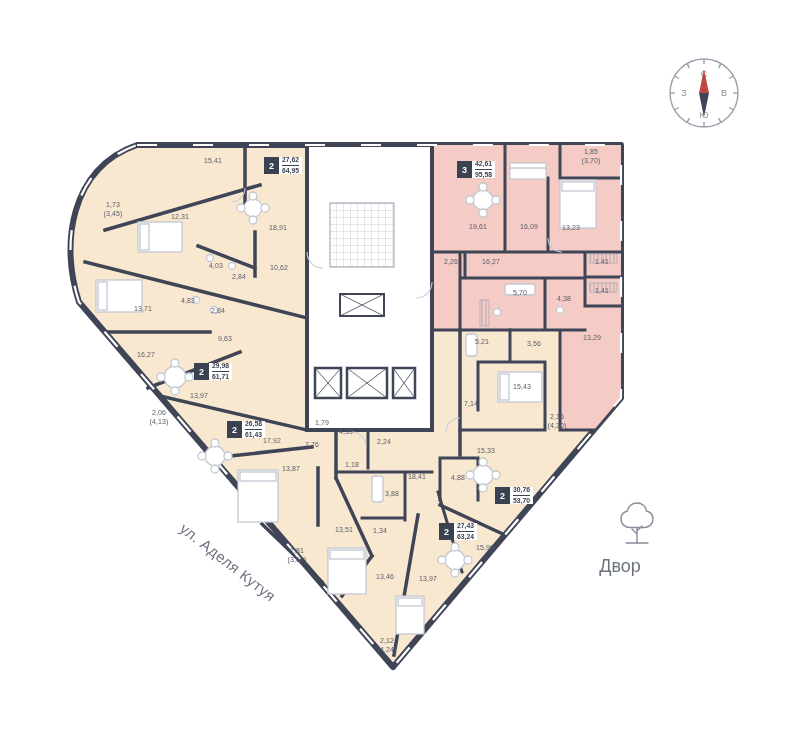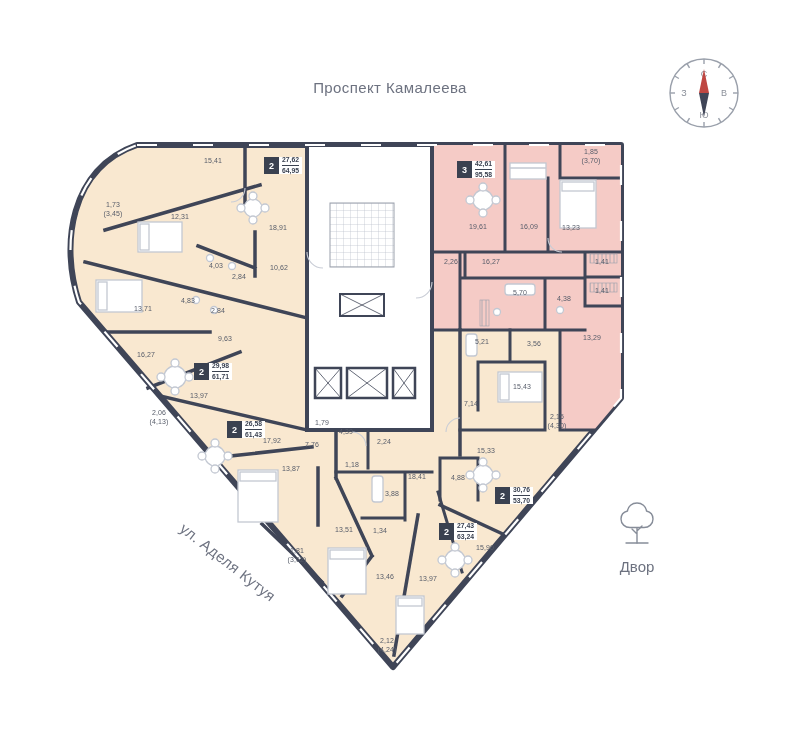--- a/index.html
+++ b/index.html
@@ -2,22 +2,22 @@
 <html><head>
 <meta charset="utf-8">
 <style>
   html,body{margin:0;padding:0;background:#ffffff;}
   #stage{position:relative;width:800px;height:747px;background:#fff;overflow:hidden;
          font-family:"Liberation Sans",sans-serif;}
   #plan-svg{position:absolute;left:0;top:0;}
   .street{position:absolute;color:#6d7280;font-size:15px;letter-spacing:.4px;white-space:nowrap;}
   #street-top{left:390px;top:87px;transform:translate(-50%,-50%);}
   #street-left{left:228px;top:562px;transform:translate(-50%,-50%) rotate(38deg);}
-  #courtyard-label{position:absolute;left:637px;top:566px;transform:translate(-50%,-50%);
-                   color:#6d7280;font-size:15px;}
+  #courtyard-label{position:absolute;left:620px;top:566px;transform:translate(-50%,-50%);
+                   color:#6d7280;font-size:18px;}
   #labels-layer{position:absolute;left:0;top:0;width:800px;height:747px;pointer-events:none;}
   .room-label{position:absolute;transform:translate(-50%,-50%);font-size:7px;line-height:1.25;
               color:#565c69;text-align:center;white-space:nowrap;letter-spacing:.1px;}
   .apt-badge{position:absolute;display:flex;align-items:stretch;background:#fff;height:17px;
              pointer-events:auto;cursor:pointer;}
   .apt-badge .cnt{width:15px;background:#3a4150;color:#fff;font-weight:bold;font-size:9px;
                   display:flex;align-items:center;justify-content:center;}
   .apt-badge .areas{display:flex;flex-direction:column;justify-content:center;padding:0 3px;
                     font-size:6.8px;font-weight:bold;color:#3a4150;line-height:1;}
   .apt-badge .areas .a1{padding:1px 0 1.5px 0;}
@@ -215,21 +215,20 @@
   </svg>
 
   <svg id="tree" width="46" height="52" viewBox="0 0 46 52">
     <g stroke="#878d99" stroke-width="1.4" fill="none" stroke-linecap="round" stroke-linejoin="round">
       <path d="M23,5 c-5,0 -9,3.5 -9.5,8 c-4,1 -6.5,4 -6.5,8 c0,5 4,8.5 9,8.5 h14 c5,0 9,-3.5 9,-8.5 c0,-4 -2.5,-7 -6.5,-8 C32,8.5 28,5 23,5 Z"></path>
       <path d="M23,30 V45 M23,36 L18,31 M23,33 L28,28"></path>
       <path d="M12,45 H34"></path>
     </g>
   </svg>
 
-  <div id="street-top" class="street">Проспект Камалеева</div>
   <div id="street-left" class="street">ул. Аделя Кутуя</div>
   <div id="courtyard-label">Двор</div>
 
   <div id="labels-layer">
       <div class="room-label" style="left: 213px; top: 161px;">
         <div>15,41</div>
       </div>
       <div class="room-label" style="left: 113px; top: 210px;">
         <div>1,73</div>
         <div>(3,45)</div>

